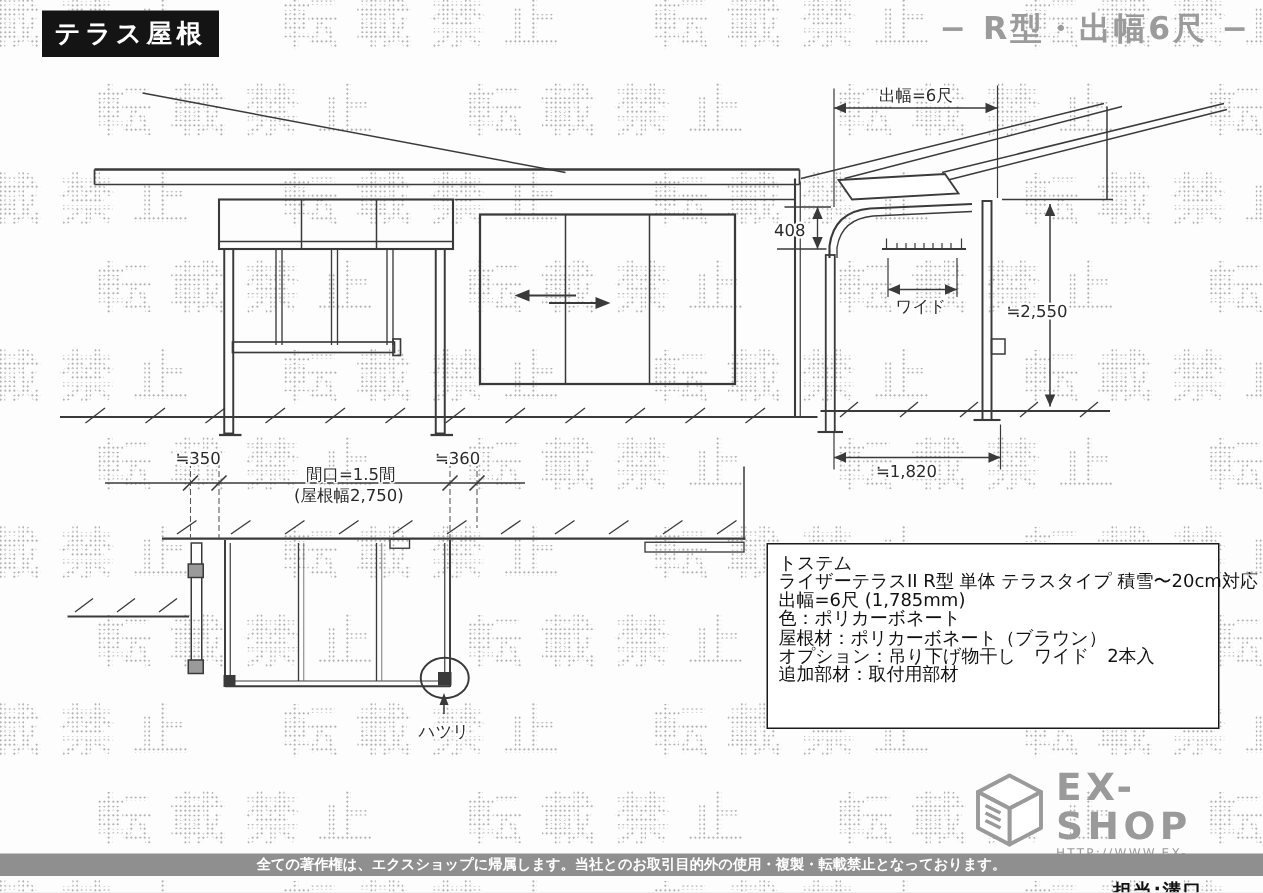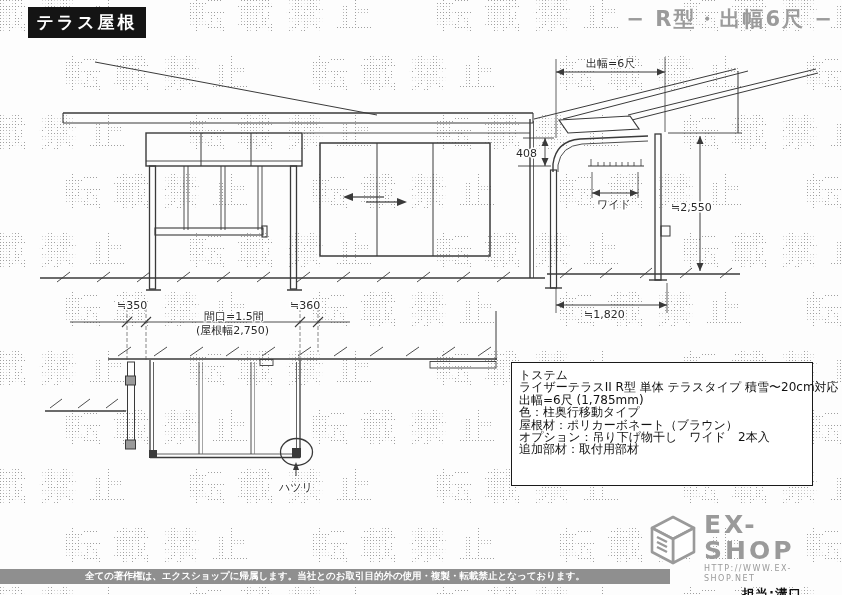--- a/index.html
+++ b/index.html
@@ -20,21 +20,21 @@
       border:1.5px solid #1a1a1a;z-index:3;padding:6px 7px;box-sizing:border-box;}
   .spec-line{font-size:12px;line-height:12.4px;color:#111;white-space:nowrap;}
   .disclaimer{position:absolute;left:14px;top:519px;width:440px;z-index:3;}
   .disc-line{font-size:12.5px;line-height:16.5px;font-weight:bold;color:#1c1c1c;white-space:nowrap;}
   .logo{position:absolute;left:648px;top:512px;width:192px;height:58px;z-index:3;display:flex;align-items:flex-start;}
   .logo-cube{flex:0 0 auto;margin-top:2px;}
   .logo-text{margin-left:6px;}
   .logo-brand{color:#9a9a9a;font-size:25px;font-weight:bold;letter-spacing:3px;line-height:26px;}
   .logo-url{color:#9a9a9a;font-size:8px;letter-spacing:1.5px;line-height:10px;}
   .logo-contact{color:#111;font-size:12.5px;font-weight:bold;text-align:center;margin-top:2px;letter-spacing:1px;}
-  .footer-bar{position:absolute;left:0;top:569px;width:670px;height:15px;background:#8f8f8f;z-index:4;
+  .footer-bar{position:absolute;left:0;top:569px;width:842px;height:15px;background:#8f8f8f;z-index:4;
       display:flex;align-items:center;justify-content:center;}
   .footer-text{color:#fff;font-size:9.5px;font-weight:bold;white-space:nowrap;}
   .dimtext{font-size:11px;fill:#2a2a2a;paint-order:stroke;stroke:#fff;stroke-width:3px;}
   .dimtext-b{font-size:11px;fill:#2a2a2a;paint-order:stroke;stroke:#fff;stroke-width:2px;}
 </style>
 </head>
 <body>
 
 <div class="page">
 
@@ -210,21 +210,21 @@
     <text class="dimtext" x="279" y="491">ハツリ</text>
   </svg>
 
   <div class="cat-label">テラス屋根</div>
   <div class="doc-title">− R型・出幅6尺 −</div>
 
   <div class="spec-box">
     <div class="spec-line">トステム</div>
     <div class="spec-line">ライザーテラスII R型 単体 テラスタイプ 積雪〜20cm対応</div>
     <div class="spec-line">出幅=6尺 (1,785mm)</div>
-    <div class="spec-line">色：柱奥行移動タイプ</div>
+    <div class="spec-line">色：ポリカーボネート</div>
     <div class="spec-line">屋根材：ポリカーボネート（ブラウン）</div>
     <div class="spec-line">オプション：吊り下げ物干し　ワイド　2本入</div>
     <div class="spec-line">追加部材：取付用部材</div>
   </div>
 
 
   <div class="logo">
     <svg class="logo-cube" width="50" height="54" viewBox="0 0 50 54">
       <g stroke="#9a9a9a" stroke-width="2.6" fill="#fff" stroke-linejoin="round">
         <polygon points="25,3 46,14 25,25 4,14"></polygon>

